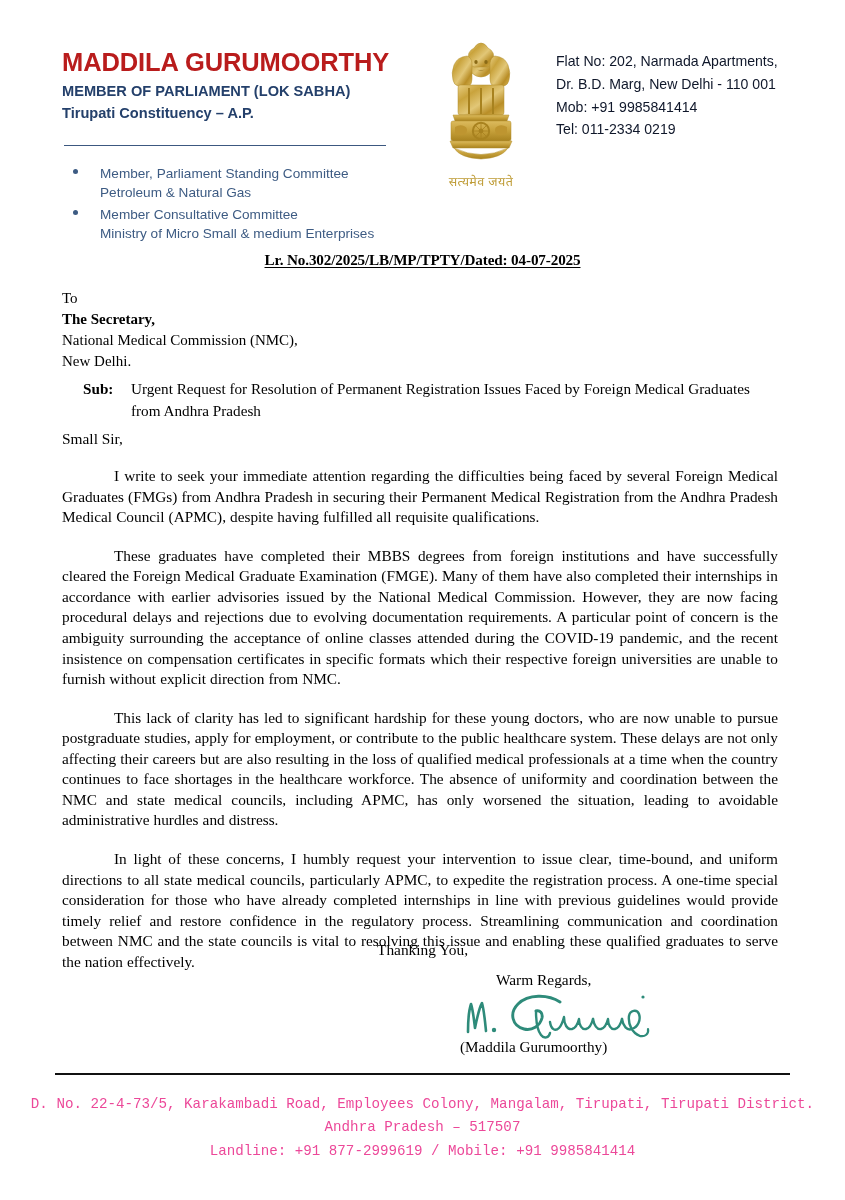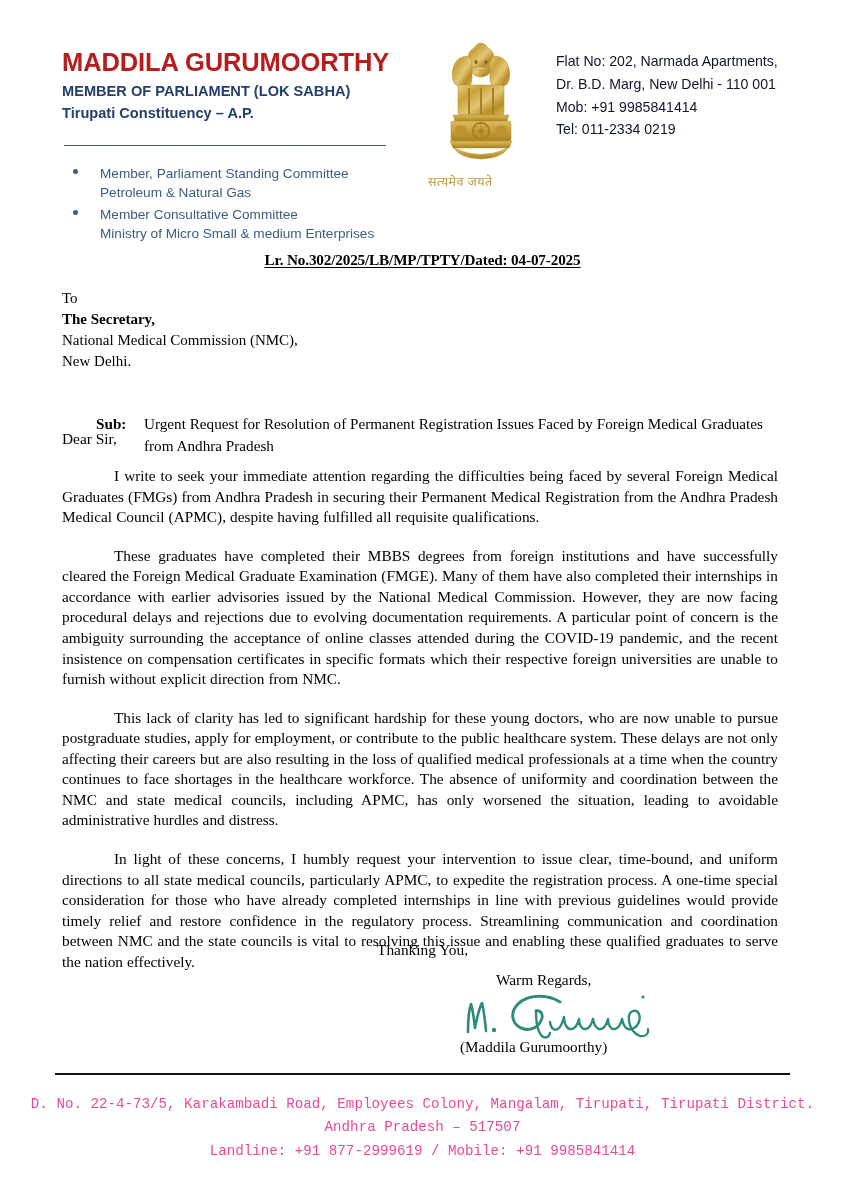--- a/index.html
+++ b/index.html
@@ -103,21 +103,21 @@
     background: #3D5B83;
   }
 
   
   .emblem {
     position: absolute;
     left: 428px;
     top: 40px;
     width: 106px;
     height: 155px;
-    text-align: left;
+    text-align: center;
   }
   .emblem svg { display: block; margin: 0 auto; }
   .emblem-motto {
     font-family: "Liberation Sans", "DejaVu Sans", sans-serif;
     font-size: 12.5px;
     color: #BE9B34;
     letter-spacing: 0.4px;
     margin-top: 1px;
   }
 
@@ -159,26 +159,25 @@
     top: 288px;
     width: 400px;
     font-size: 15px;
     line-height: 1.40;
   }
   .addressee .bold { font-weight: bold; }
 
   
   .subject {
     position: absolute;
-    left: 96px;
+    left: 83px;
     top: 378px;
     width: 700px;
     font-size: 15.2px;
     line-height: 1.42;
-    margin-top: 35px;
   }
   .subject .sub-label {
     float: left;
     font-weight: bold;
     width: 48px;
   }
   .subject .sub-text {
     margin-left: 48px;
     display: block;
   }
@@ -366,21 +365,21 @@
     <div class="bold">The Secretary,</div>
     <div>National Medical Commission (NMC),</div>
     <div>New Delhi.</div>
   </div>
 
   <div class="subject">
     <span class="sub-label">Sub:</span>
     <span class="sub-text">Urgent Request for Resolution of Permanent Registration Issues Faced by Foreign Medical Graduates from Andhra Pradesh</span>
   </div>
 
-  <div class="salutation">Dear Sir,</div>
+  <div class="salutation">Small Sir,</div>
 
   <div class="body-block">
     <p>I write to seek your immediate attention regarding the difficulties being faced by several Foreign Medical Graduates (FMGs) from Andhra Pradesh in securing their Permanent Medical Registration from the Andhra Pradesh Medical Council (APMC), despite having fulfilled all requisite qualifications.</p>
     <p>These graduates have completed their MBBS degrees from foreign institutions and have successfully cleared the Foreign Medical Graduate Examination (FMGE). Many of them have also completed their internships in accordance with earlier advisories issued by the National Medical Commission. However, they are now facing procedural delays and rejections due to evolving documentation requirements. A particular point of concern is the ambiguity surrounding the acceptance of online classes attended during the COVID-19 pandemic, and the recent insistence on compensation certificates in specific formats which their respective foreign universities are unable to furnish without explicit direction from NMC.</p>
     <p>This lack of clarity has led to significant hardship for these young doctors, who are now unable to pursue postgraduate studies, apply for employment, or contribute to the public healthcare system. These delays are not only affecting their careers but are also resulting in the loss of qualified medical professionals at a time when the country continues to face shortages in the healthcare workforce. The absence of uniformity and coordination between the NMC and state medical councils, including APMC, has only worsened the situation, leading to avoidable administrative hurdles and distress.</p>
     <p>In light of these concerns, I humbly request your intervention to issue clear, time-bound, and uniform directions to all state medical councils, particularly APMC, to expedite the registration process. A one-time special consideration for those who have already completed internships in line with previous guidelines would provide timely relief and restore confidence in the regulatory process. Streamlining communication and coordination between NMC and the state councils is vital to resolving this issue and enabling these qualified graduates to serve the nation effectively.</p>
   </div>
 
   <div class="thanking">Thanking You,</div>
   <div class="regards">Warm Regards,</div>

